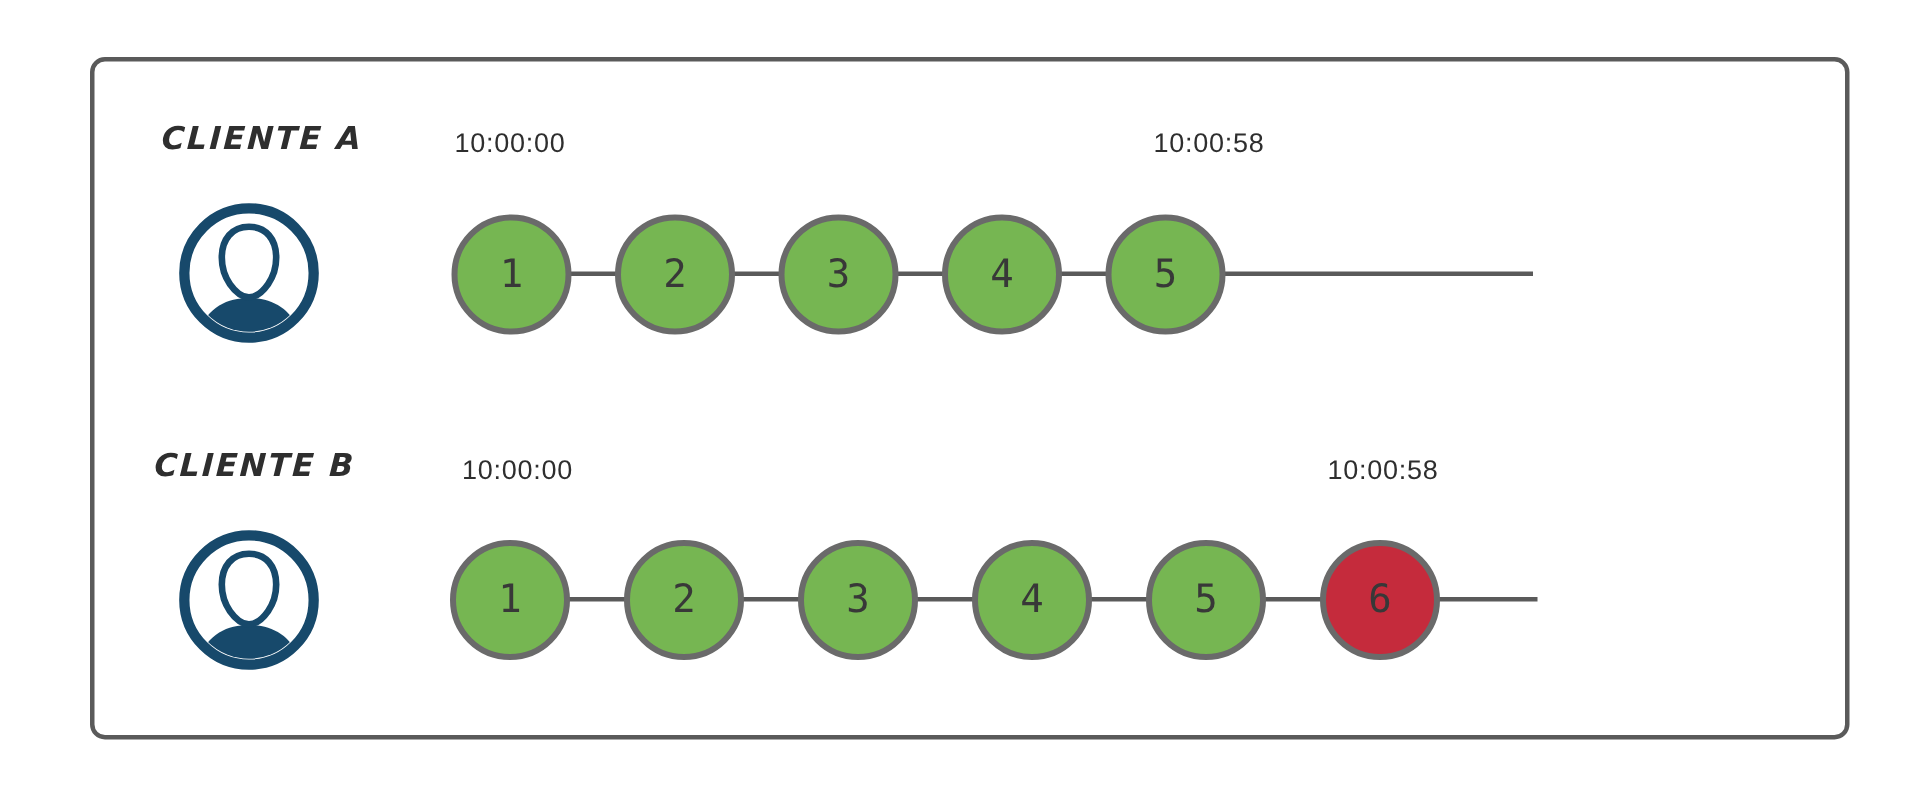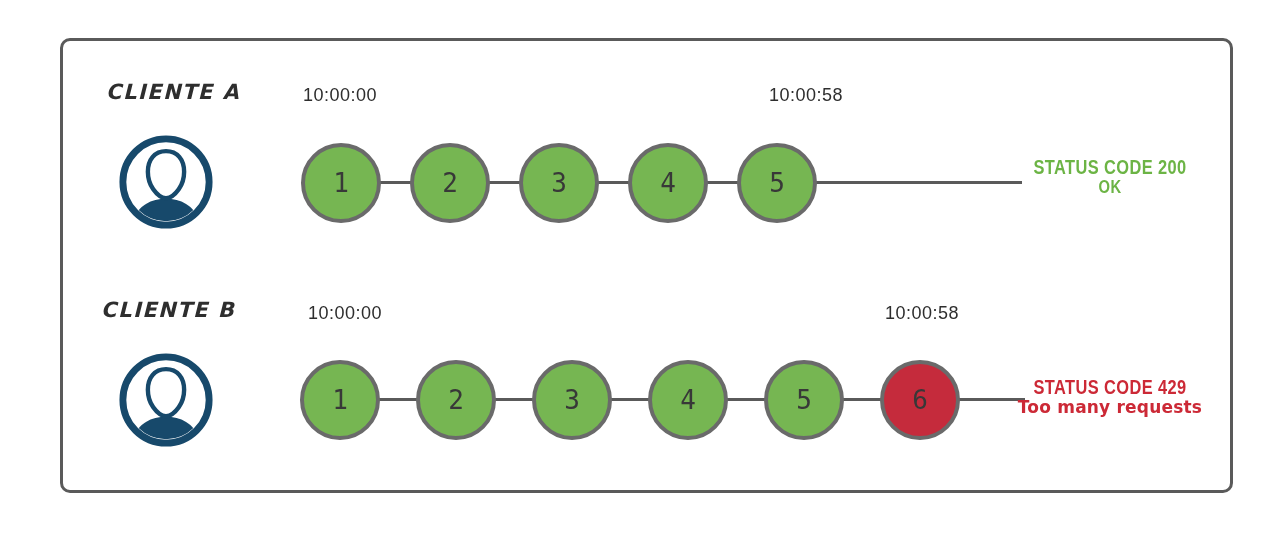--- a/index.html
+++ b/index.html
@@ -103,24 +103,20 @@
       <span class="num">3</span>
       </div>
     <div class="circle" data-status="ok">
       <span class="num">4</span>
       </div>
     <div class="circle" data-status="ok">
       <span class="num">5</span>
       </div>
   </div>
 
-  <div class="status" style="left:1010px;top:157px;" data-result="ok">
-    <span class="status-code">STATUS CODE 200</span>
-    <span class="status-desc">OK</span>
-  </div>
 
   <div class="client-label" style="left:80px;top:298px;">CLIENTE B</div>
 
   <svg class="avatar" style="left:117px;top:351px;" viewBox="0 0 100 100">
     <clipPath id="avclipB">
         <circle cx="50" cy="50" r="40"></circle>
       </clipPath>
     <circle cx="50" cy="50" r="44" fill="none" stroke="#17496b" stroke-width="7"></circle>
     <g clip-path="url(#avclipB)">
       <path d="M12,104 C16,76 32,67 50,67 C68,67 84,76 88,104 Z" fill="#17496b"></path>
@@ -149,17 +145,13 @@
       <span class="num">4</span>
       </div>
     <div class="circle" data-status="ok">
       <span class="num">5</span>
       </div>
     <div class="circle" data-status="rejected">
       <span class="num">6</span>
       </div>
   </div>
 
-  <div class="status" style="left:1010px;top:377px;" data-result="error">
-    <span class="status-code">STATUS CODE 429</span>
-    <span class="status-desc handwritten">Too many requests</span>
-  </div>
 </div>
 
 </body></html>

